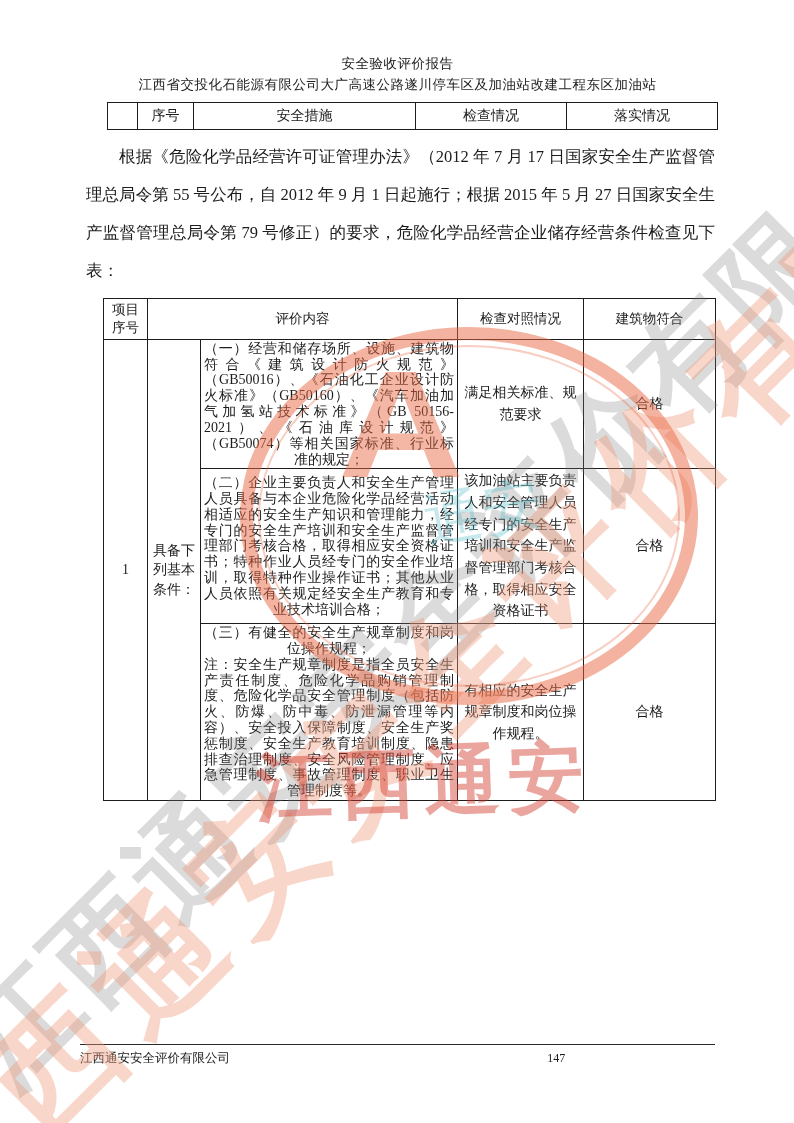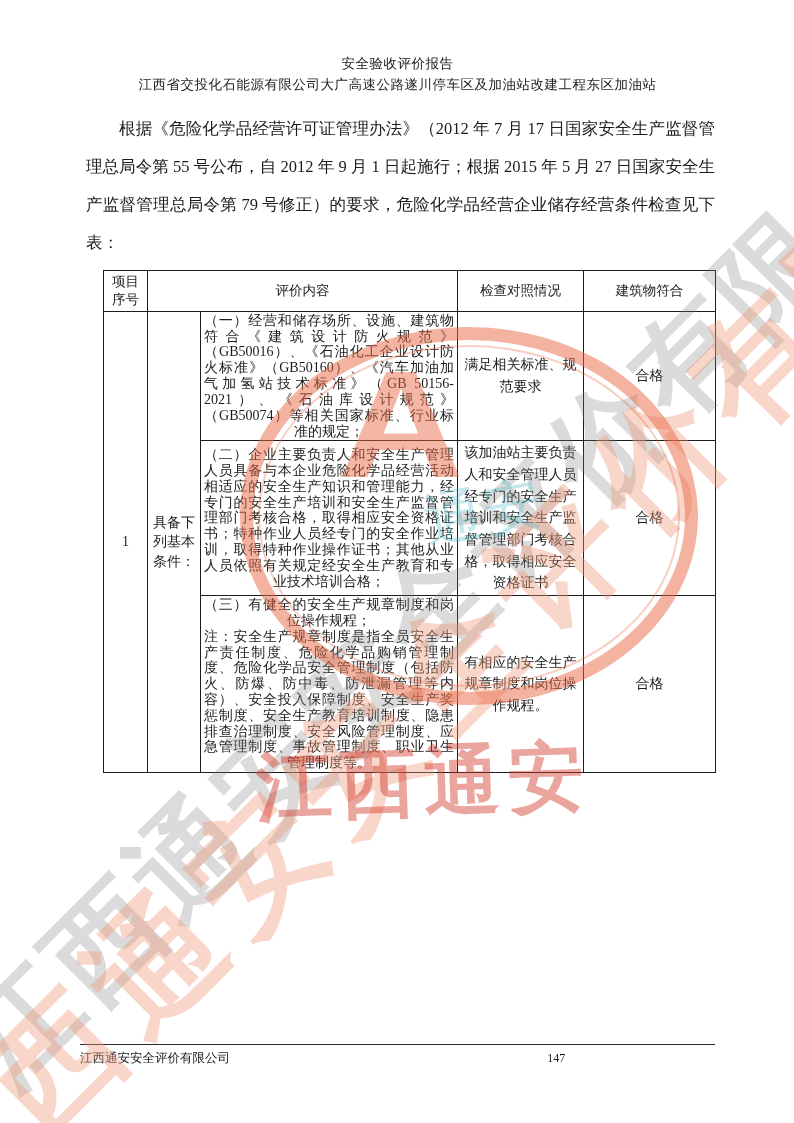--- a/index.html
+++ b/index.html
@@ -69,20 +69,27 @@
 
   <table class="t1">
     <colgroup>
         <col style="width:30px">
         <col style="width:56px">
         <col style="width:222px">
         <col style="width:151px">
         <col style="width:151px">
       </colgroup>
     <tbody>
+        <tr>
+      <th></th>
+      <th>序号</th>
+      <th>安全措施</th>
+      <th>检查情况</th>
+      <th>落实情况</th>
+    </tr>
   </tbody>
     </table>
 
 
 
   <p class="para para2">根据《危险化学品经营许可证管理办法》（2012 年 7 月 17 日国家安全生产监督管理总局令第 55 号公布，自 2012 年 9 月 1 日起施行；根据 2015 年 5 月 27 日国家安全生产监督管理总局令第 79 号修正）的要求，危险化学品经营企业储存经营条件检查见下表：</p>
 
 
   <table class="t2">
     <colgroup>

